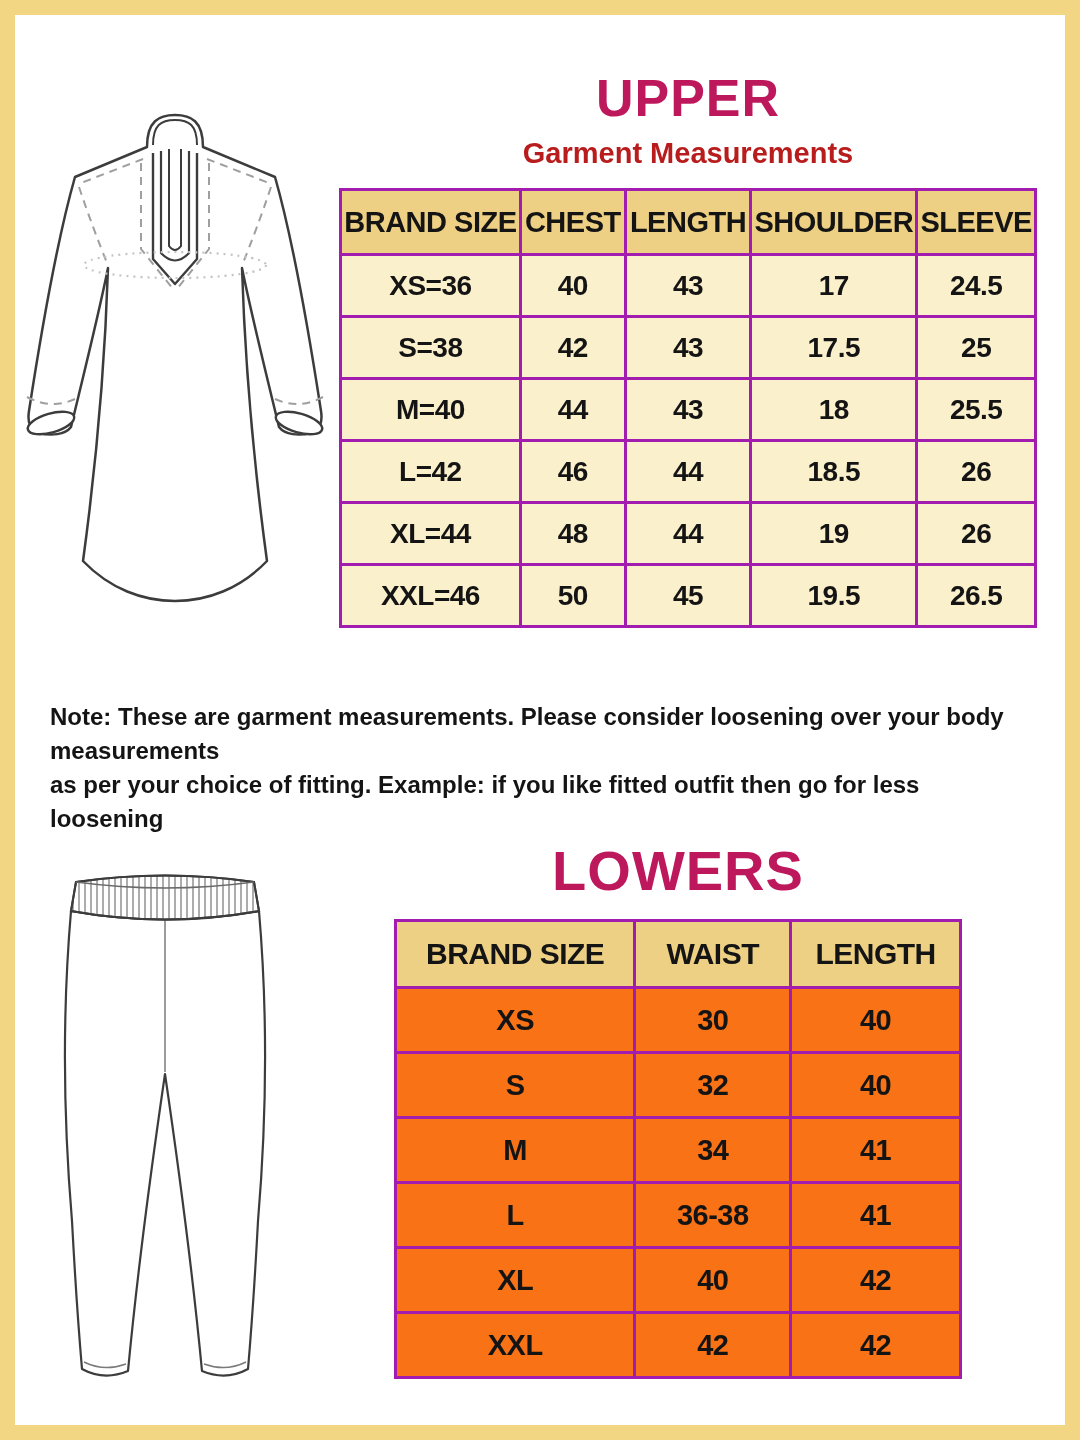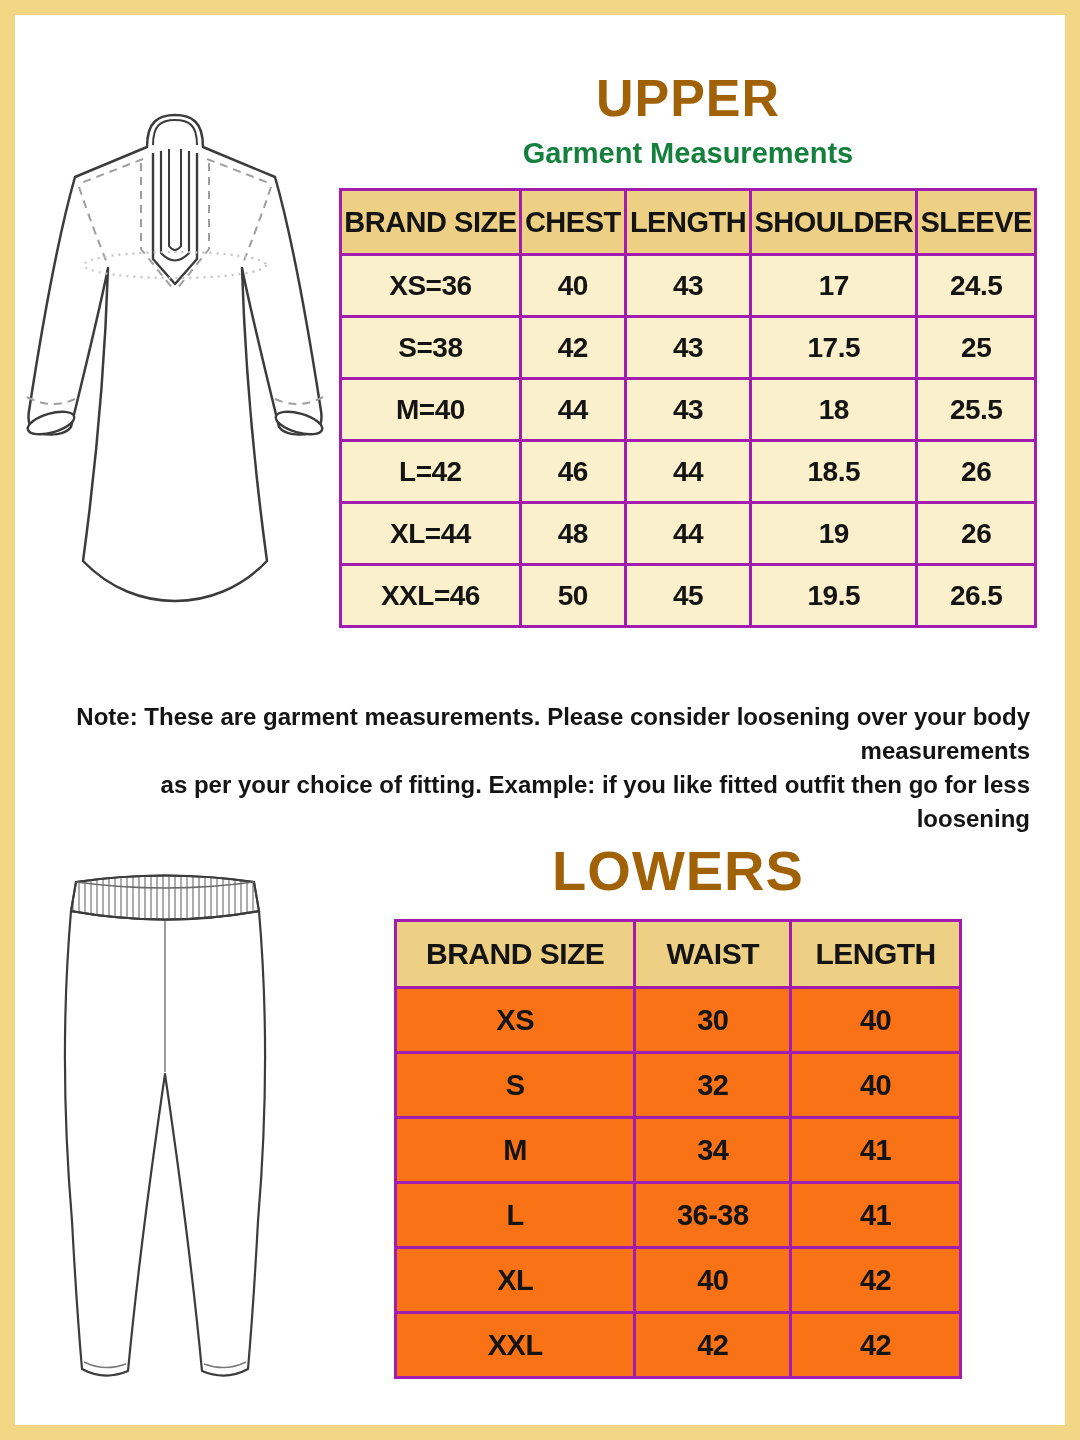--- a/index.html
+++ b/index.html
@@ -14,25 +14,25 @@
   .frame {
     position:absolute; inset:0;
     border:15px solid #f3d683;
     pointer-events:none;
     z-index:50;
   }
   
   .upper-block { position:absolute; left:339px; top:72px; width:698px; }
   .big-title {
     margin:0; font-size:52px; line-height:1; font-weight:bold;
-    text-align:center; letter-spacing:1px; color:#a16207;
+    text-align:center; letter-spacing:1px; color:#be185d;
   }
   .subtitle {
     margin:15px 0 0 0; font-size:29px; line-height:1; font-weight:bold;
-    text-align:center; color:#15803d;
+    text-align:center; color:#b91c1c;
   }
   
   table.tbl {
     border-collapse:collapse; table-layout:fixed;
     margin-top:20px; width:100%;
   }
   .tbl th, .tbl td {
     border:3px solid #a21caf;
     text-align:center; vertical-align:middle;
     font-weight:bold; padding:0; color:#141414;
@@ -51,21 +51,21 @@
   .lowers-tbl { margin-top:14px; }
   .lowers-tbl th { height:64px; background:#eed084; font-size:30px; }
   .lowers-tbl td { height:62px; background:#f97316; font-size:29px; }
   .lowers-tbl th:nth-child(1), .lowers-tbl td:nth-child(1) { width:42.5%; }
   .lowers-tbl th:nth-child(2), .lowers-tbl td:nth-child(2) { width:27.5%; }
   .lowers-tbl th:nth-child(3), .lowers-tbl td:nth-child(3) { width:30%; }
 
   
   .note {
     position:absolute; left:50px; right:50px; top:700px;
-    text-align:right; font-size:24px; font-weight:bold;
+    text-align:left; font-size:24px; font-weight:bold;
     line-height:1.42; color:#141414; margin:0;
   }
   .note span { display:block; }
 
   
   .kurta-art { position:absolute; left:15px; top:113px; width:320px; height:500px; }
   .pants-art { position:absolute; left:58px; top:866px; width:215px; height:540px; }
 </style>
 </head>
 <body>

